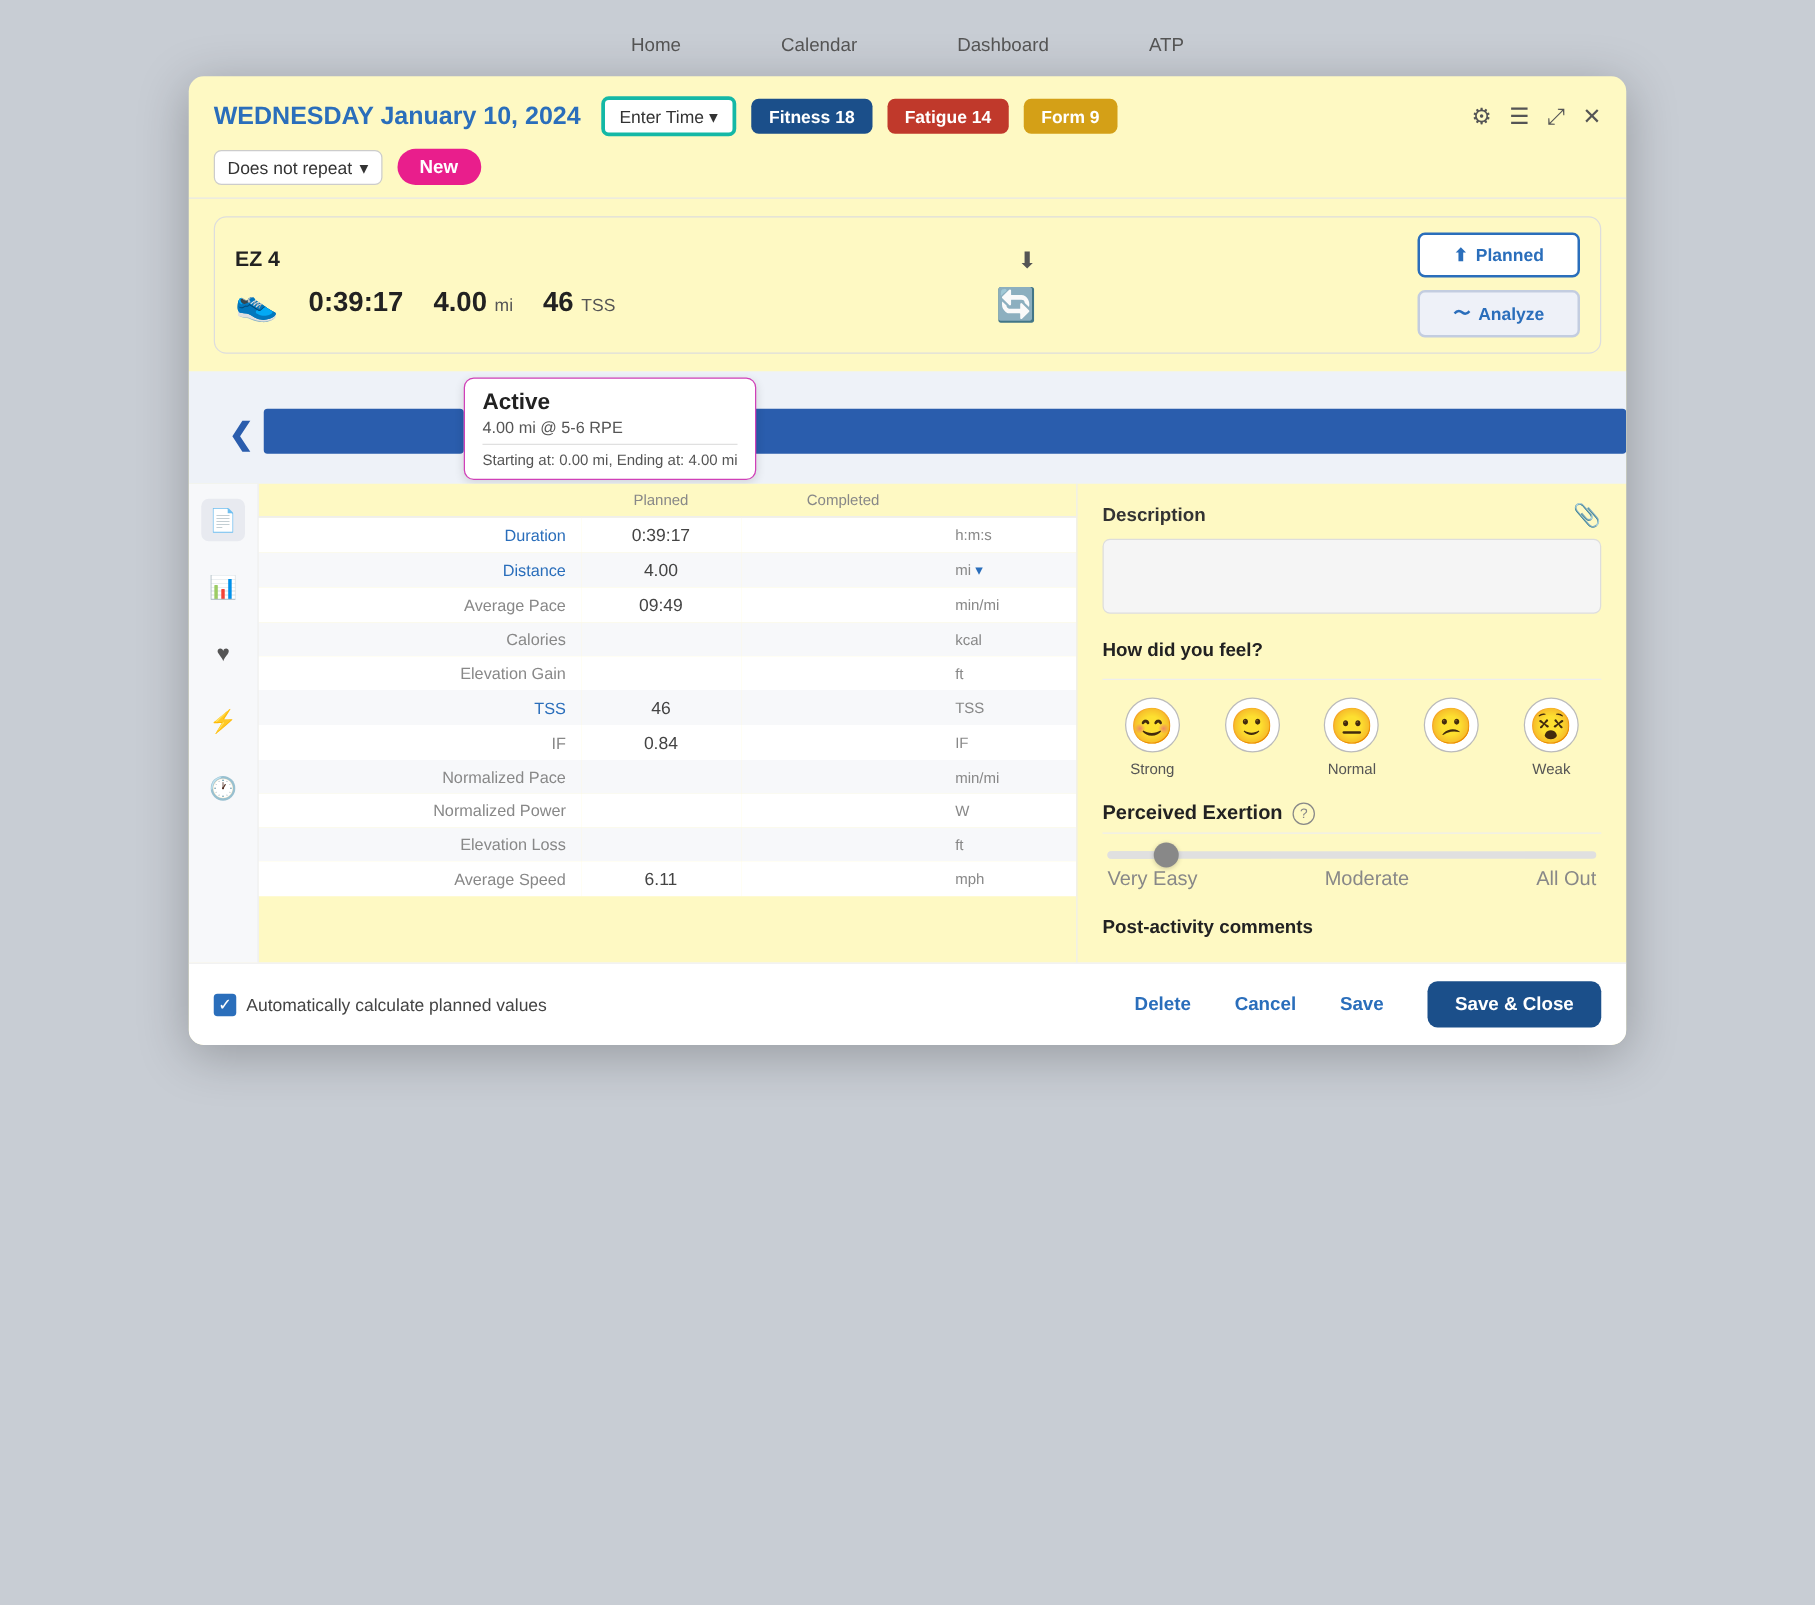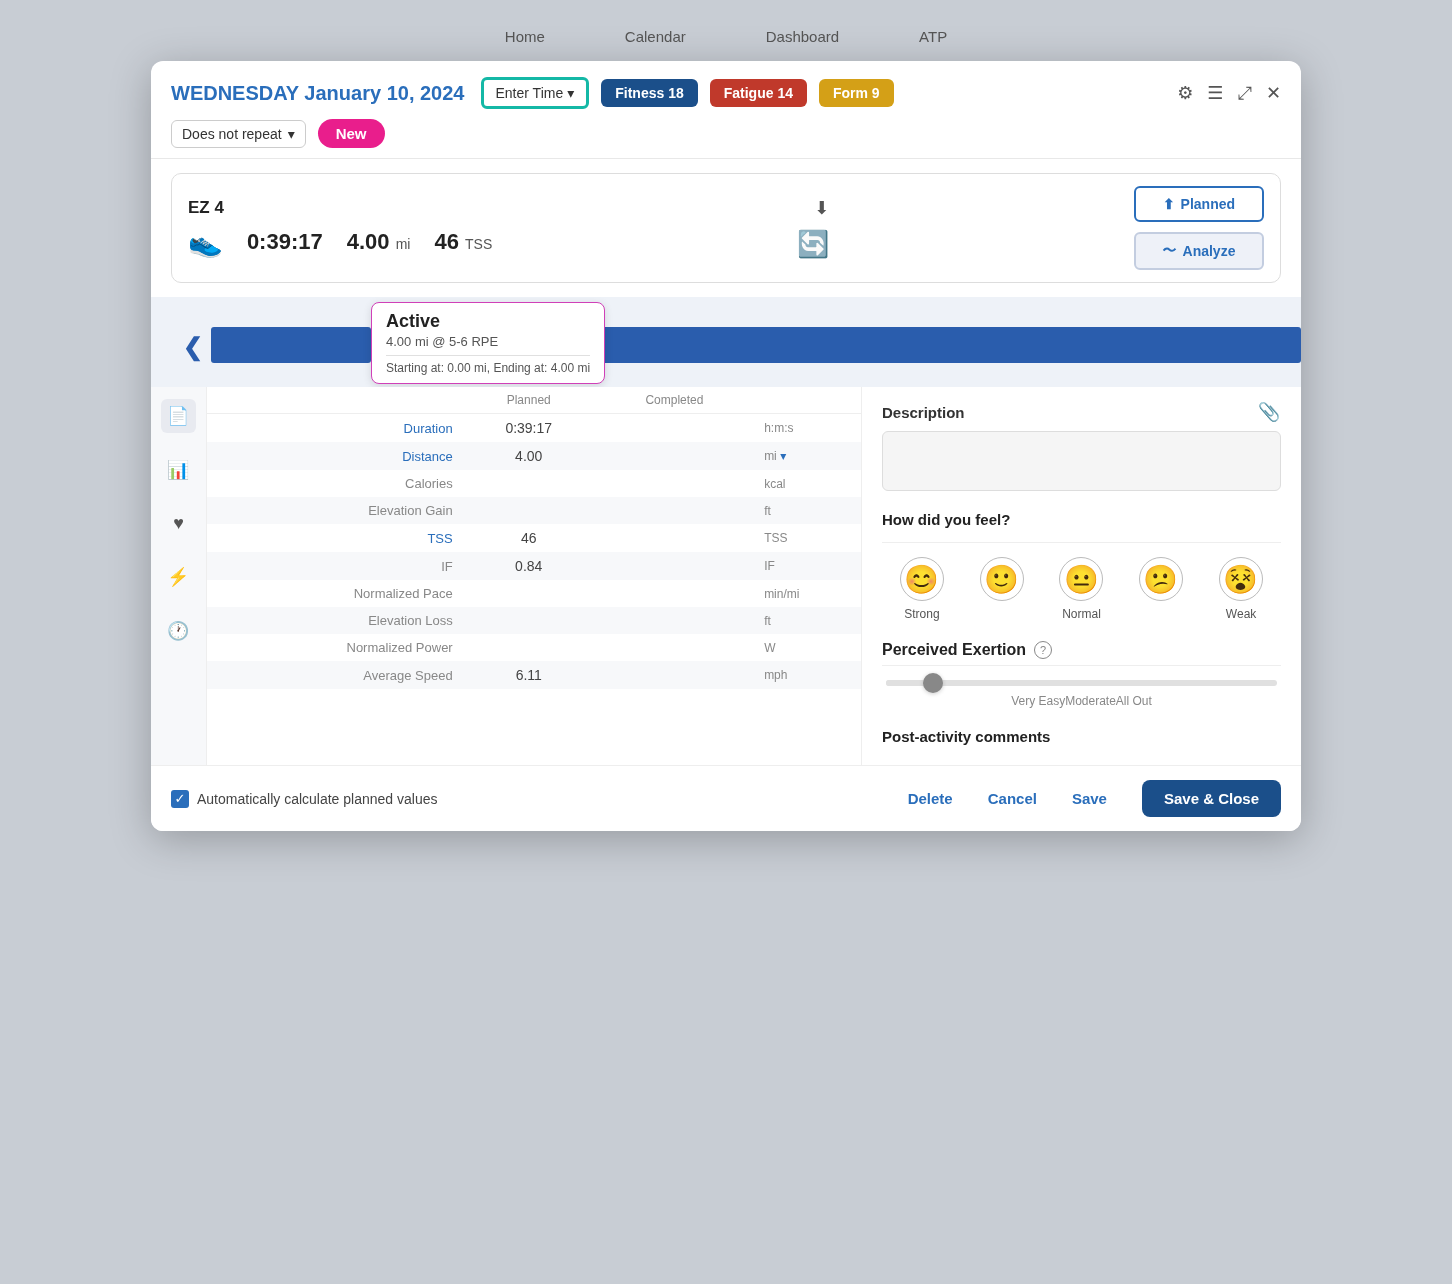--- a/index.html
+++ b/index.html
@@ -21,21 +21,21 @@
       justify-content: center;
       gap: 80px;
       margin-bottom: 4px;
     }
     .nav-bar span { cursor: pointer; }
     .modal-wrapper {
       width: 1150px;
       position: relative;
     }
     .modal {
-      background: #ffffff;
+      background: #fef9c3;
       border-radius: 12px;
       box-shadow: 0 8px 40px rgba(0,0,0,0.25);
       overflow: hidden;
       position: relative;
     }
     
     .modal-header {
       padding: 16px 20px 10px;
       border-bottom: 1px solid #e8e8e8;
     }
@@ -415,22 +415,22 @@
       transform: translate(-50%, -50%);
       width: 20px;
       height: 20px;
       background: #888;
       border-radius: 50%;
       cursor: pointer;
       box-shadow: 0 1px 4px rgba(0,0,0,0.2);
     }
     .slider-labels {
       display: flex;
-      justify-content: center;
-      font-size: 12px;
+      justify-content: space-between;
+      font-size: 16px;
       color: #888;
     }
     .post-comments-section {}
     .post-title {
       font-size: 15px;
       font-weight: 700;
       color: #222;
       margin-bottom: 6px;
     }
     
@@ -629,20 +629,26 @@
                 <td style="text-align: center; min-width: 80px;"></td>
                 <td style="color: rgb(136, 136, 136); font-size: 12px;">h:m:s</td>
               </tr>
               <tr>
                 <td style="text-align: right; padding-right: 12px; font-size: 13px; color: rgb(42, 110, 187); cursor: pointer;">Distance</td>
                 <td style="text-align: center; font-weight: 500;">4.00</td>
                 <td style="text-align: center; min-width: 80px;"></td>
                 <td style="color: rgb(136, 136, 136); font-size: 12px;">mi <span style="color:#2a6ebb;cursor:pointer;">▾</span></td>
               </tr>
               <tr>
+                <td style="text-align: right; padding-right: 12px; font-size: 13px; color: rgb(136, 136, 136);">Average Pace</td>
+                <td style="text-align: center; font-weight: 500;">09:49</td>
+                <td style="text-align: center; min-width: 80px;"></td>
+                <td style="color: rgb(136, 136, 136); font-size: 12px;">min/mi</td>
+              </tr>
+              <tr>
                 <td style="text-align: right; padding-right: 12px; font-size: 13px; color: rgb(136, 136, 136);">Calories</td>
                 <td style="text-align: center; font-weight: 500;"></td>
                 <td style="text-align: center; min-width: 80px;"></td>
                 <td style="color: rgb(136, 136, 136); font-size: 12px;">kcal</td>
               </tr>
               <tr>
                 <td style="text-align: right; padding-right: 12px; font-size: 13px; color: rgb(136, 136, 136);">Elevation Gain</td>
                 <td style="text-align: center; font-weight: 500;"></td>
                 <td style="text-align: center; min-width: 80px;"></td>
                 <td style="color: rgb(136, 136, 136); font-size: 12px;">ft</td>
@@ -659,30 +665,30 @@
                 <td style="text-align: center; min-width: 80px;"></td>
                 <td style="color: rgb(136, 136, 136); font-size: 12px;">IF</td>
               </tr>
               <tr>
                 <td style="text-align: right; padding-right: 12px; font-size: 13px; color: rgb(136, 136, 136);">Normalized Pace</td>
                 <td style="text-align: center; font-weight: 500;"></td>
                 <td style="text-align: center; min-width: 80px;"></td>
                 <td style="color: rgb(136, 136, 136); font-size: 12px;">min/mi</td>
               </tr>
               <tr>
+                <td style="text-align: right; padding-right: 12px; font-size: 13px; color: rgb(136, 136, 136);">Normalized Power</td>
+                <td style="text-align: center; font-weight: 500;"></td>
+                <td style="text-align: center; min-width: 80px;"></td>
+                <td style="color: rgb(136, 136, 136); font-size: 12px;">W</td>
+              </tr>
+              <tr>
                 <td style="text-align: right; padding-right: 12px; font-size: 13px; color: rgb(136, 136, 136);">Elevation Loss</td>
                 <td style="text-align: center; font-weight: 500;"></td>
                 <td style="text-align: center; min-width: 80px;"></td>
                 <td style="color: rgb(136, 136, 136); font-size: 12px;">ft</td>
-              </tr>
-              <tr>
-                <td style="text-align: right; padding-right: 12px; font-size: 13px; color: rgb(136, 136, 136);">Normalized Power</td>
-                <td style="text-align: center; font-weight: 500;"></td>
-                <td style="text-align: center; min-width: 80px;"></td>
-                <td style="color: rgb(136, 136, 136); font-size: 12px;">W</td>
               </tr>
               <tr>
                 <td style="text-align: right; padding-right: 12px; font-size: 13px; color: rgb(136, 136, 136);">Average Speed</td>
                 <td style="text-align: center; font-weight: 500;">6.11</td>
                 <td style="text-align: center; min-width: 80px;"></td>
                 <td style="color: rgb(136, 136, 136); font-size: 12px;">mph</td>
               </tr>
             </tbody>
         </table>
       </div>

